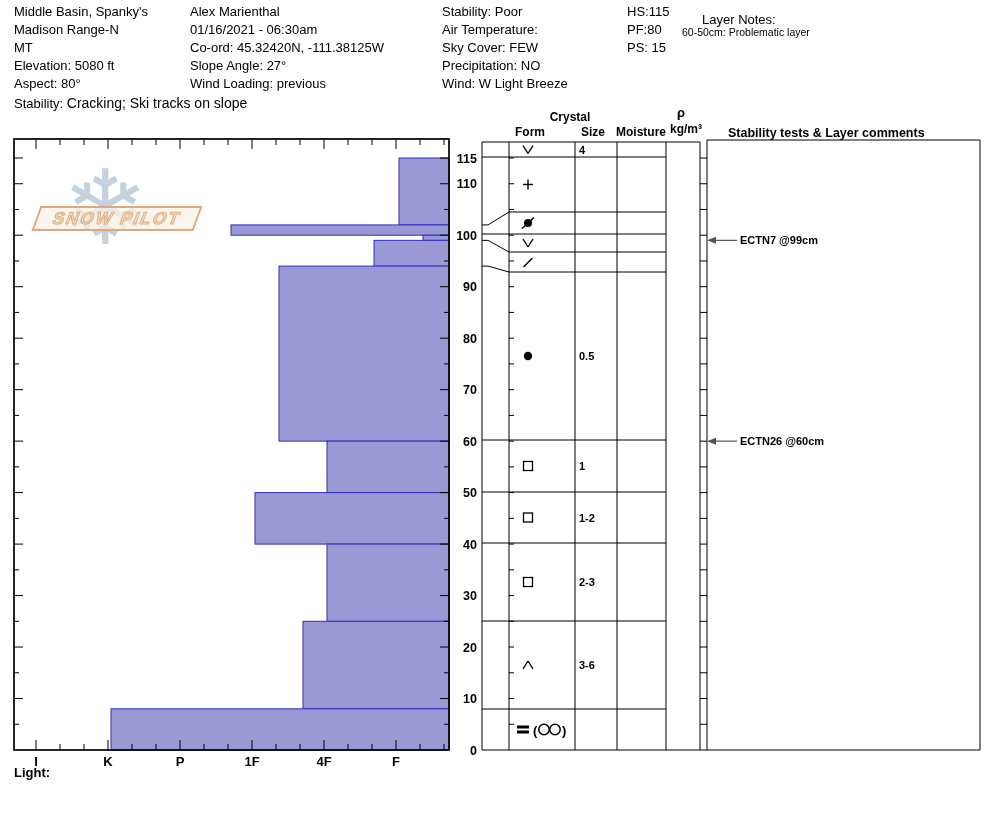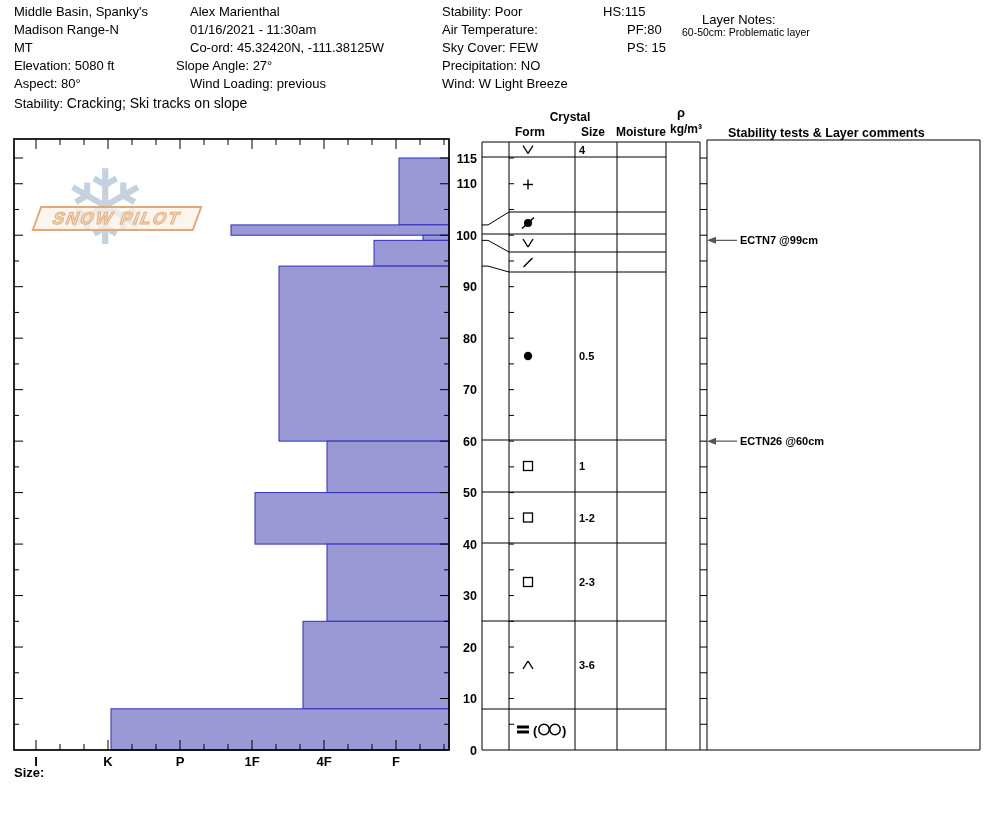--- a/index.html
+++ b/index.html
@@ -29,32 +29,32 @@
 
   <div>
     <div class="hline" style="left:14px;top:4px">Middle Basin, Spanky's</div>
     <div class="hline" style="left:14px;top:22px">Madison Range-N</div>
     <div class="hline" style="left:14px;top:40px">MT</div>
     <div class="hline" style="left:14px;top:58px"><b>Elevation:</b> <span>5080 ft</span></div>
     <div class="hline" style="left:14px;top:76px"><b>Aspect:</b> <span>80°</span></div>
     <div class="hline" style="left:14px;top:95px"><b>Stability:</b> <span class="small">Cracking;  Ski tracks on slope</span></div>
 
     <div class="hline" style="left:190px;top:4px">Alex Marienthal</div>
-    <div class="hline" style="left:190px;top:22px">01/16/2021 - 11:30am</div>
+    <div class="hline" style="left:190px;top:22px">01/16/2021 - 06:30am</div>
     <div class="hline" style="left:190px;top:40px"><b>Co-ord:</b> <span>45.32420N, -111.38125W</span></div>
-    <div class="hline" style="left:176px;top:58px"><b>Slope Angle:</b> <span>27°</span></div>
+    <div class="hline" style="left:190px;top:58px"><b>Slope Angle:</b> <span>27°</span></div>
     <div class="hline" style="left:190px;top:76px"><b>Wind Loading:</b> <span>previous</span></div>
 
     <div class="hline" style="left:442px;top:4px"><b>Stability:</b> <span>Poor</span></div>
     <div class="hline" style="left:442px;top:22px"><b>Air Temperature:</b> <span></span></div>
     <div class="hline" style="left:442px;top:40px"><b>Sky Cover:</b> <span>FEW</span></div>
     <div class="hline" style="left:442px;top:58px"><b>Precipitation:</b> <span>NO</span></div>
     <div class="hline" style="left:442px;top:76px"><b>Wind:</b>&nbsp;<span>W Light Breeze</span></div>
 
-    <div class="hline" style="left:603px;top:4px"><b>HS:</b><span>115</span></div>
+    <div class="hline" style="left:627px;top:4px"><b>HS:</b><span>115</span></div>
     <div class="hline" style="left:627px;top:22px"><b>PF:</b><span>80</span></div>
     <div class="hline" style="left:627px;top:40px"><b>PS:</b> <span>15</span></div>
 
     <div class="hline" style="left:702px;top:12px"><b>Layer Notes:</b></div>
     <div class="hline tiny" style="left:682px;top:24px"><b>60-50cm:</b> <span>Problematic layer</span></div>
   </div>
 
   <div id="logo">
     <div id="snowflake">❄</div>
     <div id="logo-band">
@@ -283,14 +283,14 @@
       <text x="686" y="133" font-size="12" text-anchor="middle" font-weight="bold" fill="#000" class="svgtxt">kg/m³</text>
       <text x="728" y="137" font-size="12.5" text-anchor="start" font-weight="bold" fill="#000" class="svgtxt">Stability tests &amp; Layer comments</text>
       <line x1="711" y1="240.36521739130433" x2="737" y2="240.36521739130433" stroke="#555555" stroke-width="1.2"></line>
       <polygon points="707,240.36521739130433 716,236.86521739130433 716,243.86521739130433" fill="#555555"></polygon>
       <text x="740" y="244.36521739130433" font-size="11" text-anchor="start" font-weight="bold" fill="#000" class="svgtxt">ECTN7 @99cm</text>
       <line x1="711" y1="441.1304347826087" x2="737" y2="441.1304347826087" stroke="#555555" stroke-width="1.2"></line>
       <polygon points="707,441.1304347826087 716,437.6304347826087 716,444.6304347826087" fill="#555555"></polygon>
       <text x="740" y="445.1304347826087" font-size="11" text-anchor="start" font-weight="bold" fill="#000" class="svgtxt">ECTN26 @60cm</text>
     </svg>
 
-  <div id="notes">Size:</div>
+  <div id="notes">Light:</div>
 </div>
 
 </body></html>

